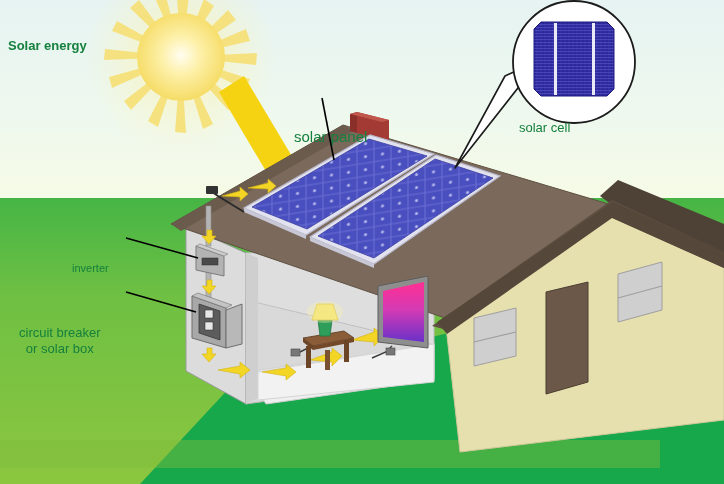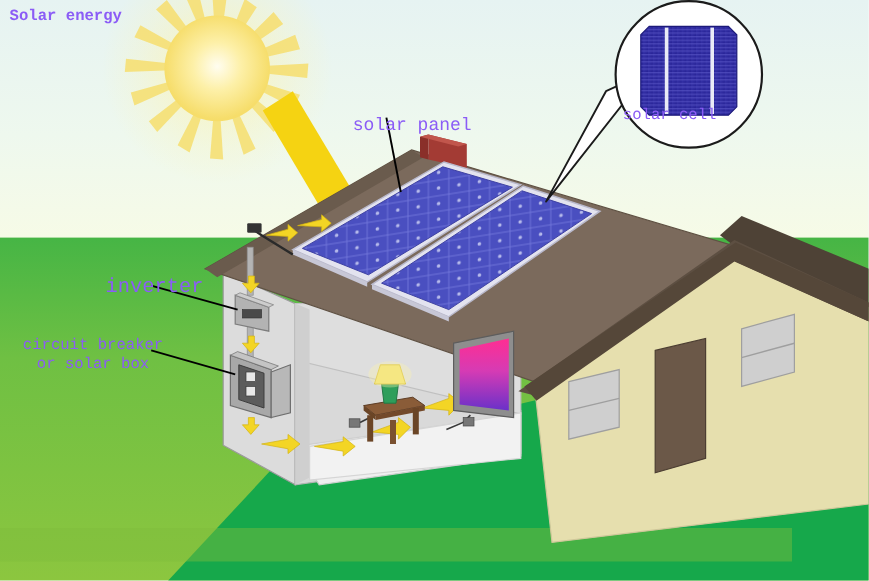--- a/index.html
+++ b/index.html
@@ -4,28 +4,28 @@
 <title>Solar energy diagram</title>
 <style>
   html,body{margin:0;padding:0;background:#fff;}
   body{font-family:"Liberation Sans",sans-serif;}
   #stage{
     position:relative;width:724px;height:484px;overflow:hidden;
     background:#eef7f5;
   }
   #stage svg{position:absolute;left:0;top:0;}
   .lbl{
-    position:absolute;font-family:Liberation Mono, monospace;
-    color:#8b5cf6;white-space:nowrap;pointer-events:none;
+    position:absolute;font-family:Liberation Sans, sans-serif;
+    color:#15803d;white-space:nowrap;pointer-events:none;margin-top:32px;
   }
   #title{left:8px;top:6px;font-size:13px;font-weight:bold;}
   #lab-solar-panel{left:294px;top:96px;font-size:15px;}
   #lab-solar-cell{left:519px;top:88px;font-size:13px;}
-  #lab-inverter{left:88px;top:230px;font-size:17px;}
-  #lab-breaker{left:19px;top:280px;font-size:13px;text-align:center;line-height:16px;}
+  #lab-inverter{left:72px;top:230px;font-size:11px;}
+  #lab-breaker{left:19px;top:293px;font-size:13px;text-align:center;line-height:16px;}
   #lab-breaker span{display:block;}
 </style>
 </head>
 <body>
 
 <div id="stage">
 
   <svg width="724" height="484" viewBox="0 0 724 484">
     <defs>
       <linearGradient id="skyGrad" x1="0" y1="0" x2="0" y2="1">

